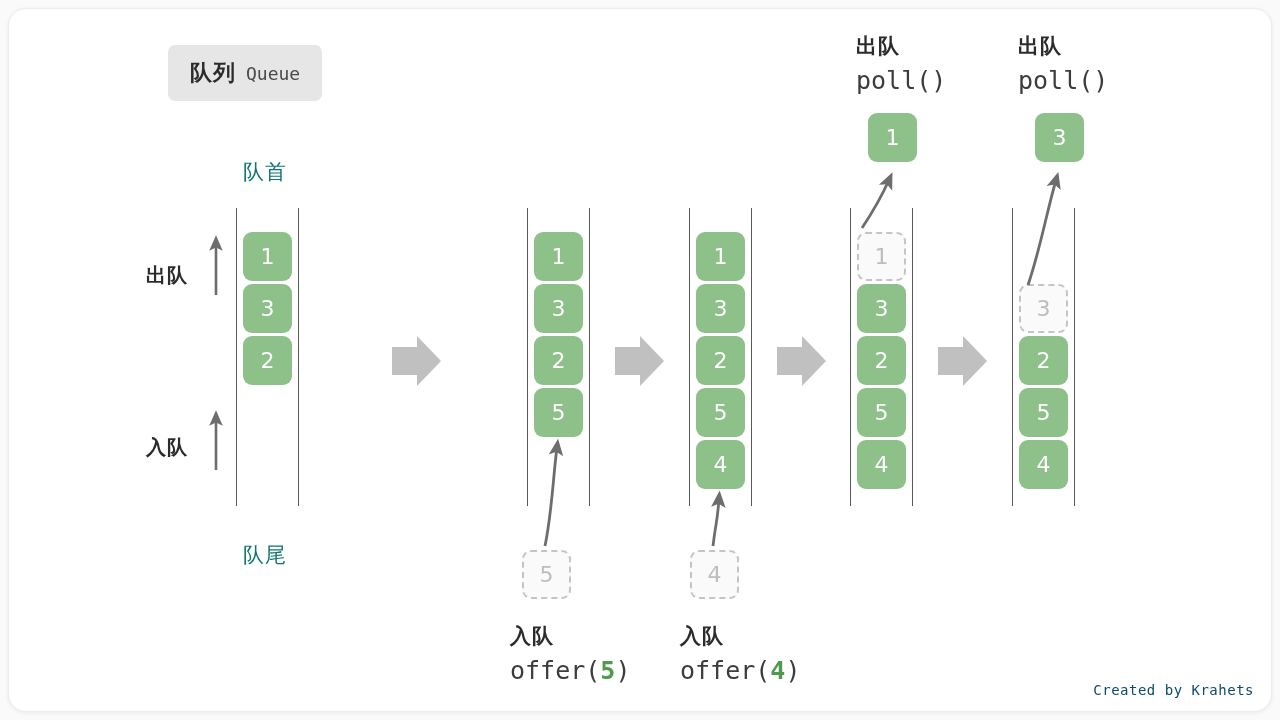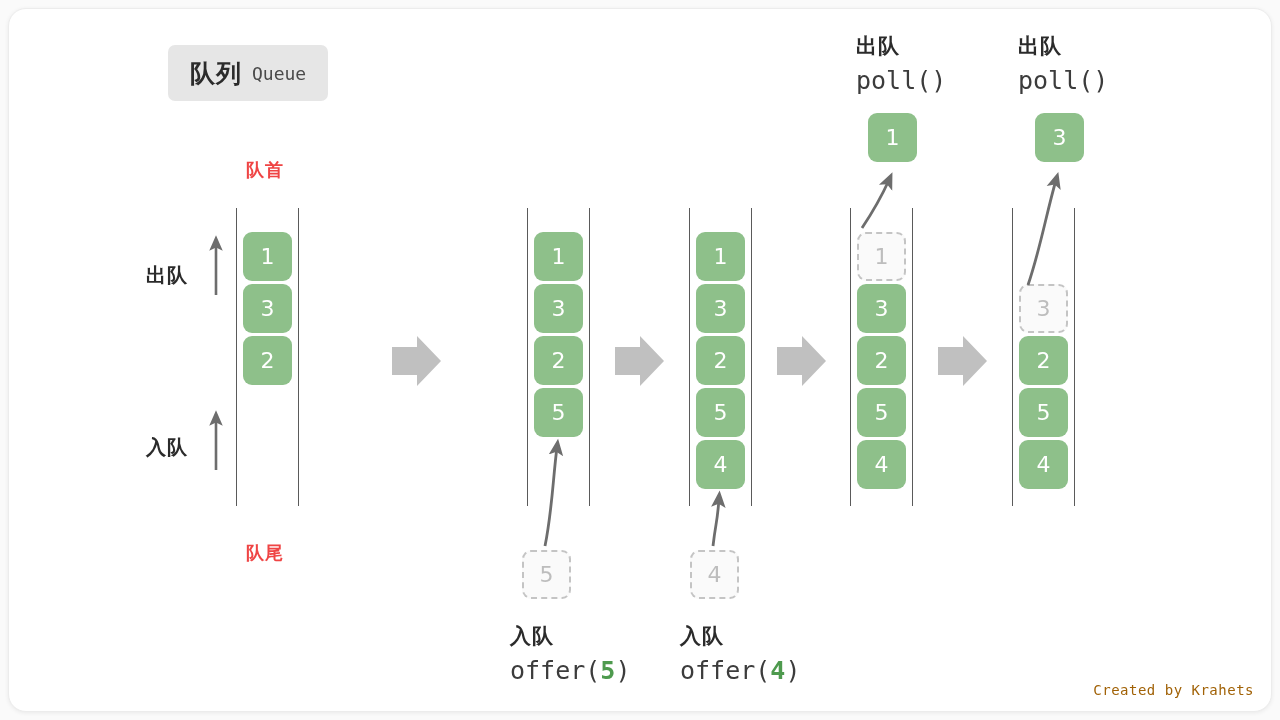--- a/index.html
+++ b/index.html
@@ -39,38 +39,38 @@
     top: 45px;
     height: 56px;
     padding: 0 22px;
     background: #e6e6e6;
     border-radius: 7px;
     display: flex;
     align-items: center;
     gap: 10px;
   }
   .title-cn {
-    font-size: 25px;
+    font-size: 22px;
     font-weight: bold;
     color: #2b2b2b;
     letter-spacing: 1px;
   }
   .title-en {
     font-size: 18px;
     color: #4a4a4a;
     font-family: "DejaVu Sans Mono", monospace;
   }
 
   
   .abs { position: absolute; }
 
   .hdr-label {
-    font-size: 18px;
-    font-weight: bold;
-    color: #ef4444;
+    font-size: 21px;
+    font-weight: normal;
+    color: #0f766e;
     letter-spacing: 1px;
     white-space: nowrap;
     text-align: center;
   }
 
   .side-label {
     font-size: 20px;
     font-weight: bold;
     color: #2b2b2b;
     letter-spacing: 1px;
@@ -165,21 +165,21 @@
     font-family: "DejaVu Sans Mono", monospace;
     line-height: 1.5;
   }
   .op-arg { color: #4e9a4e; font-weight: bold; }
 
   .credit {
     position: absolute;
     right: 26px;
     bottom: 22px;
     font-size: 14px;
-    color: #a16207;
+    color: #0c4a6e;
     font-family: "DejaVu Sans Mono", monospace;
     letter-spacing: 0.5px;
   }
 
   svg.overlay {
     position: absolute;
     left: 0; top: 0;
     width: 1280px; height: 720px;
     pointer-events: none;
   }

